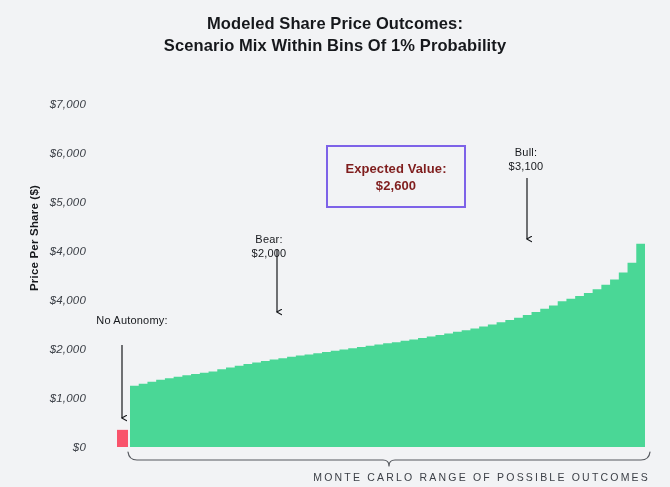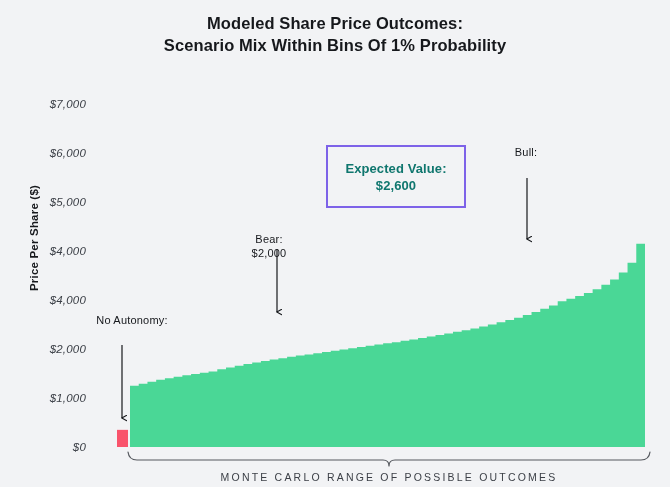--- a/index.html
+++ b/index.html
@@ -100,35 +100,35 @@
     top: 145px;
     width: 140px;
     height: 63px;
     border: 2.5px solid #7d62e8;
     background: #f2f3f5;
     box-sizing: border-box;
     display: flex;
     flex-direction: column;
     align-items: center;
     justify-content: center;
-    color: #0f766e;
+    color: #7f1d1d;
     font-weight: bold;
     font-size: 13px;
     line-height: 17px;
     letter-spacing: 0.1px;
   }
   .ev-box span { display: block; }
 
   
   .brace-caption {
     position: absolute;
     left: 128px;
     top: 471px;
     width: 522px;
-    text-align: center;
+    text-align: right;
     font-size: 10.5px;
     color: #3b3f46;
     letter-spacing: 2.2px;
   }
   .arrows-layer {
     position: absolute;
     left: 0; top: 0;
     width: 670px; height: 487px;
     pointer-events: none;
   }
@@ -183,20 +183,21 @@
     <span>No Autonomy:</span>
   </div>
 
   <div class="anno anno-bear">
     <span>Bear:</span>
     <span>$2,000</span>
   </div>
 
   <div class="anno anno-bull">
     <span>Bull:</span>
+    <span>$3,100</span>
   </div>
 
   <div class="ev-box">
     <span>Expected Value:</span>
     <span>$2,600</span>
   </div>
 
   <div class="brace-caption">MONTE CARLO RANGE OF POSSIBLE OUTCOMES</div>
 
 </div>

